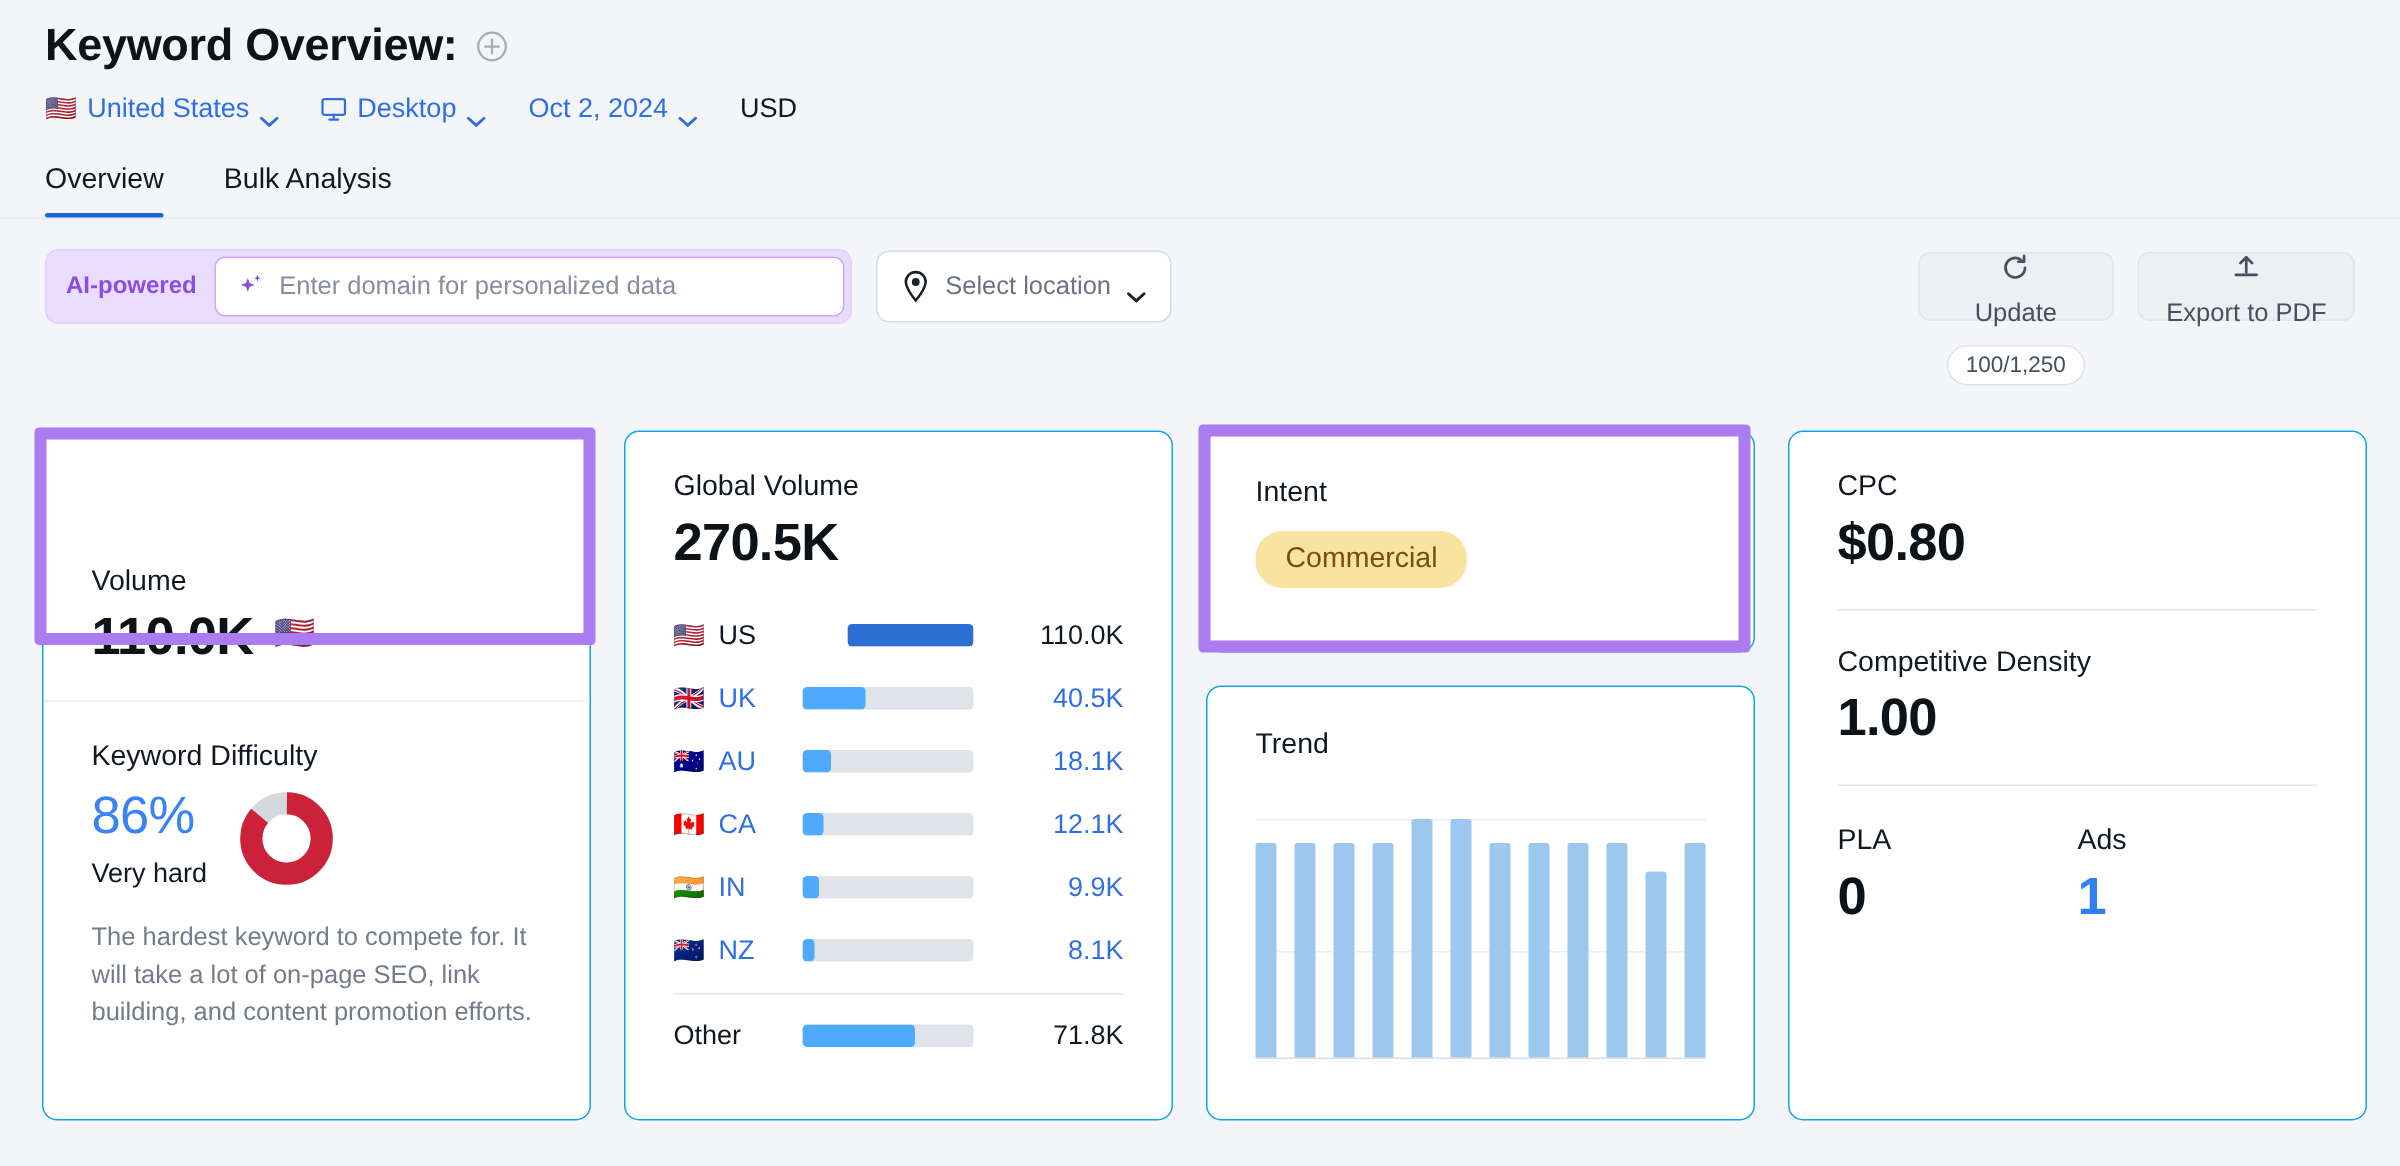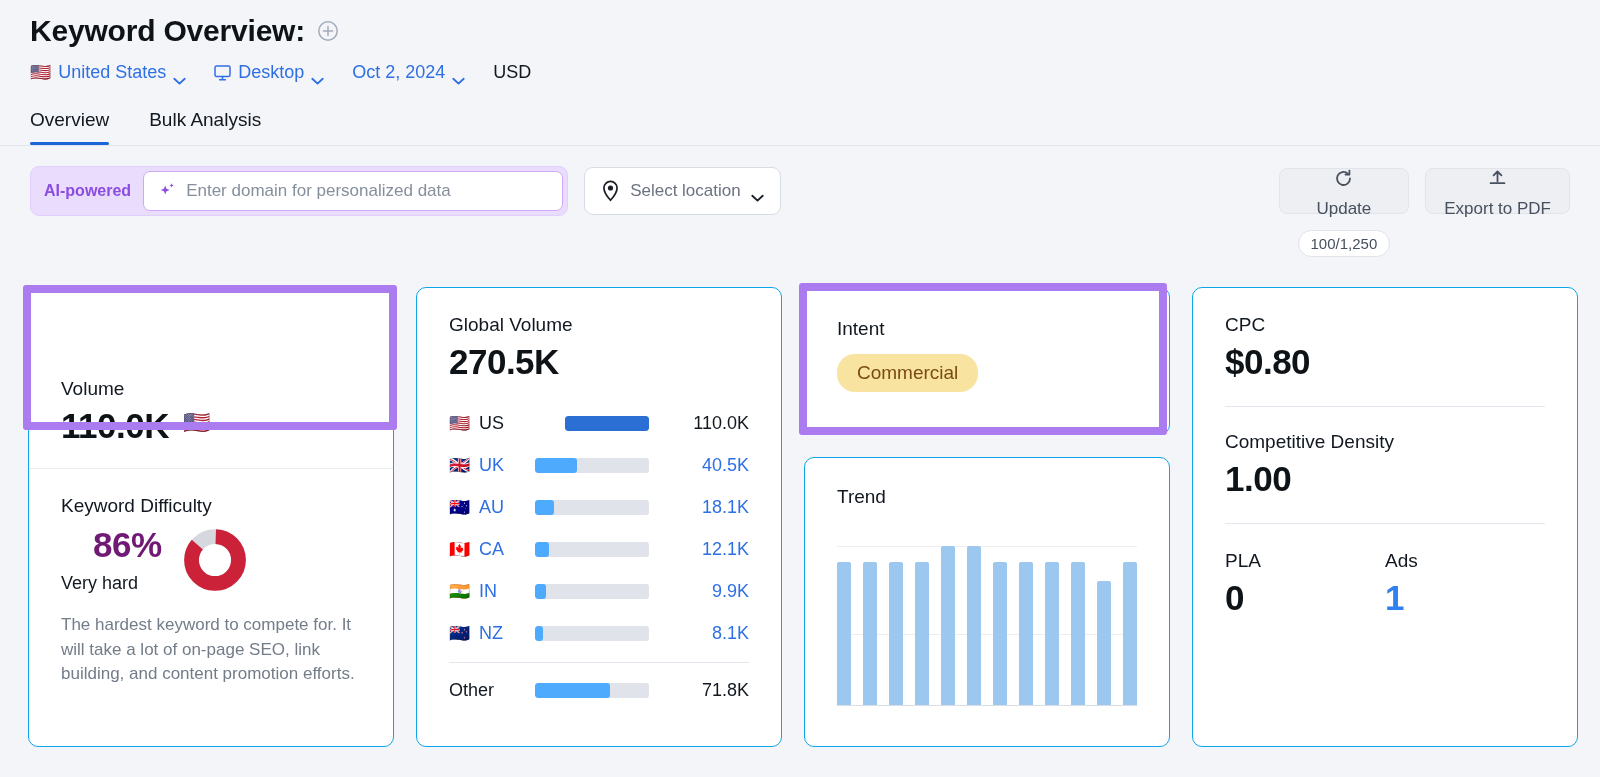--- a/index.html
+++ b/index.html
@@ -101,21 +101,21 @@
   #hl-intent { left: 799px; top: 283px; width: 368px; height: 152px; }
 
   
   .col1 { display: flex; flex-direction: column; }
   .vol-sec { padding: 31px 32px 22px 32px; }
   .vol-flex { display: flex; align-items: center; gap: 14px; }
   .sep { height: 1px; background: #e9ecf1; margin: 0 0px; }
   .kd-sec { padding: 26px 32px 0 32px; }
   .kd-row { display: flex; align-items: flex-start; gap: 22px; margin-top: 8px; }
   .kd-left { display: flex; flex-direction: column; }
-  .kd-pct { font-size: 35px; font-weight: 700; letter-spacing: -0.5px; color: #701a75; margin-left: 32px; }
+  .kd-pct { font-size: 35px; font-weight: 400; letter-spacing: -0.5px; color: #3b82f6; }
   .kd-sub { font-size: 18px; color: #111820; margin-top: 8px; }
   .kd-desc { font-size: 17px; line-height: 1.46; color: #737c89; margin-top: 18px; max-width: 300px; }
 
   
   .gv-list { margin-top: 20px; }
   .gv-row { display: flex; align-items: center; height: 42px; font-size: 18px; }
   .gv-flag { width: 30px; font-size: 17px; }
   .gv-code { width: 56px; color: #2f6fe4; }
   .gv-code.dark { color: #111820; width: 86px; }
   .gv-bar { flex: 1; height: 15px; background: #e0e3ea; border-radius: 3px; overflow: hidden; margin-right: 14px; max-width: 190px; }

